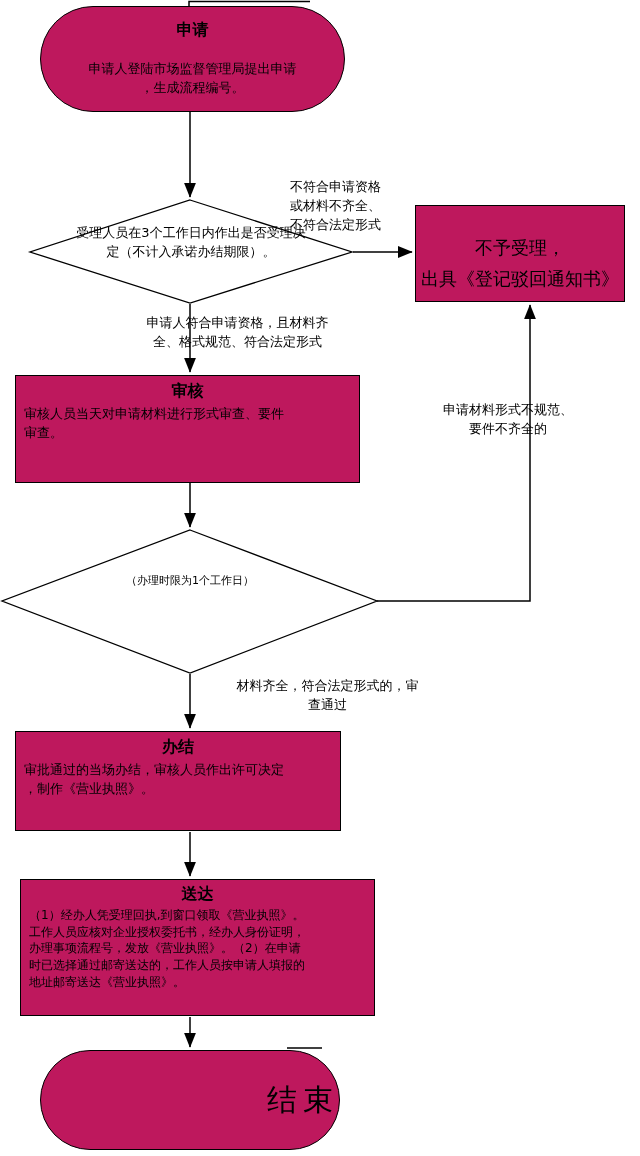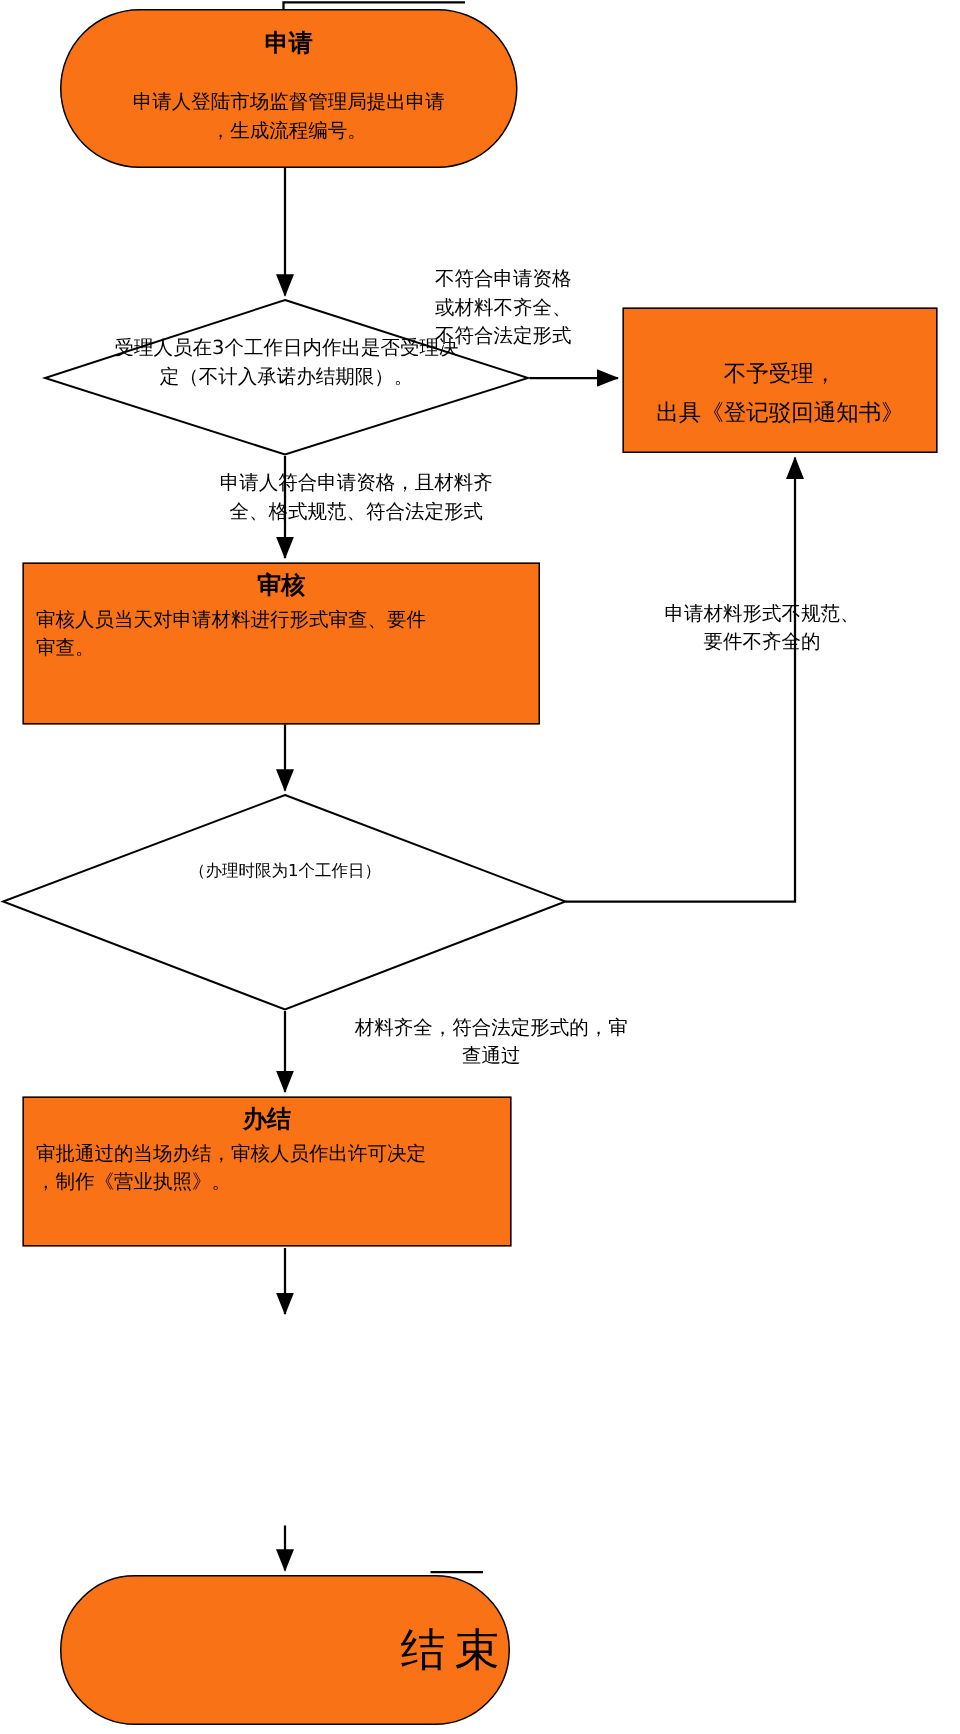--- a/index.html
+++ b/index.html
@@ -10,36 +10,36 @@
     background: #ffffff;
     color: #000000;
     font-family: "DejaVu Sans", sans-serif;
     overflow: hidden;
   }
   .connectors { position: absolute; left: 0; top: 0; }
   .cline { stroke: #000000; stroke-width: 1.5; fill: none; }
   .arrow { marker-end: url(#arrowhead); }
   .shape { fill: #ffffff; stroke: #000000; stroke-width: 1.3px; }
 
-  .node { position: absolute; border: 1.3px solid #000000; background: #f97316; box-sizing: border-box; font-family: Liberation Mono, monospace; }
+  .node { position: absolute; border: 1.3px solid #000000; background: #be185d; box-sizing: border-box; }
   .stadium { border-radius: 60px; }
   .node-title { font-size: 16px; font-weight: bold; text-align: center; line-height: 1.3; }
   .node-body { font-size: 13px; line-height: 1.45; white-space: pre-line; }
   .centered { text-align: center; }
   .diamond-text { position: absolute; text-align: center; }
   .label { position: absolute; font-size: 13px; line-height: 1.45; white-space: pre-line; text-align: center; }
 
   .start { left: 40px; top: 6px; width: 305px; height: 106px; padding-top: 13px; }
   .start .node-body { margin-top: 19px; padding: 0 20px; }
 
   .accept-text { left: 30px; top: 213px; width: 322px; }
   .accept-text .node-body { margin-top: 11px; }
 
   .reject { left: 415px; top: 205px; width: 210px; height: 97px; display: flex; align-items: center; justify-content: center; }
-  .reject-text { font-size: 15px; line-height: 1.7; margin-top: 20px; }
+  .reject-text { font-size: 18px; line-height: 1.7; margin-top: 20px; }
 
   .review { left: 15px; top: 375px; width: 345px; height: 108px; padding-top: 5px; }
   .review .node-body { padding: 3px 8px 0; }
 
   .approve-text { left: 40px; top: 571px; width: 300px; }
   .approve-text .node-body { font-size: 11px; margin-top: 2px; }
 
   .complete { left: 15px; top: 731px; width: 326px; height: 100px; padding-top: 5px; }
   .complete .node-body { padding: 3px 8px 0; }
 
@@ -107,20 +107,28 @@
   <div class="diamond-text approve-text">
     <div class="node-body centered">（办理时限为1个工作日）</div>
   </div>
 
   <div class="node rect complete">
     <div class="node-title">办结</div>
     <div class="node-body">审批通过的当场办结，审核人员作出许可决定
 ，制作《营业执照》。</div>
   </div>
 
+  <div class="node rect deliver">
+    <div class="node-title">送达</div>
+    <div class="node-body">（1）经办人凭受理回执,到窗口领取《营业执照》。
+工作人员应核对企业授权委托书，经办人身份证明，
+办理事项流程号，发放《营业执照》。（2）在申请
+时已选择通过邮寄送达的，工作人员按申请人填报的
+地址邮寄送达《营业执照》。</div>
+  </div>
 
   <div class="node stadium end">
     <div class="end-title">结束</div>
   </div>
 
   <div class="label lbl-qualified">申请人符合申请资格，且材料齐
 全、格式规范、符合法定形式</div>
   <div class="label lbl-not-qualified">不符合申请资格
 或材料不齐全、
 不符合法定形式</div>

